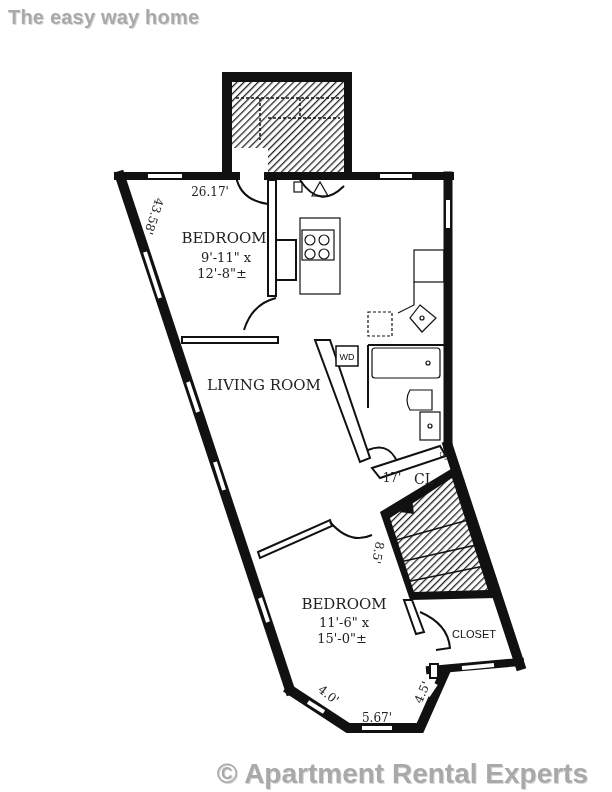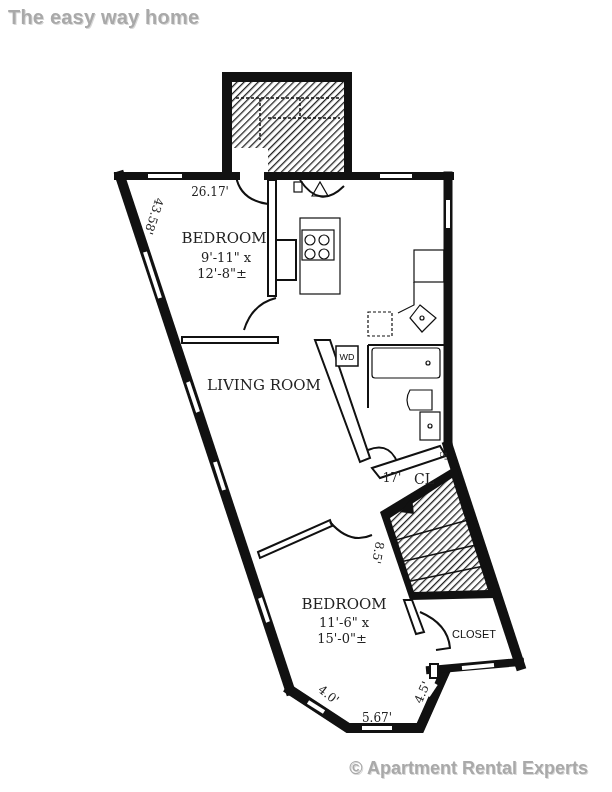--- a/index.html
+++ b/index.html
@@ -1,18 +1,18 @@
 <!DOCTYPE html>
 <html><head>
 <meta charset="utf-8">
 <style>
   html, body { margin:0; padding:0; background:#ffffff; }
   body { width:612px; height:792px; position:relative; overflow:hidden; font-family:"Liberation Sans", sans-serif; }
   .tagline { position:absolute; left:8px; top:6px; font-size:20px; font-weight:bold; color:#a9a9a9; letter-spacing:0.2px; text-shadow:1px 1px 0 #d8d8d8;text-align:center; }
-  .copyright { position:absolute; right:24px; top:758px; font-size:18px; font-weight:bold; color:#a9a9a9; text-shadow:1px 1px 0 #d8d8d8; }
+  .copyright { position:absolute; right:24px; top:758px; font-size:28px; font-weight:bold; color:#a9a9a9; text-shadow:1px 1px 0 #d8d8d8; }
   svg.plan { position:absolute; left:0; top:0; }
   .lbl { font-family:"DejaVu Serif", serif; fill:#222; }
   .lbl-sans { font-family:"Liberation Sans", sans-serif; fill:#111; }
 </style>
 </head>
 <body>
 
 <div class="tagline">The easy way home</div>
 
 <svg class="plan" width="612" height="792" viewBox="0 0 612 792">

